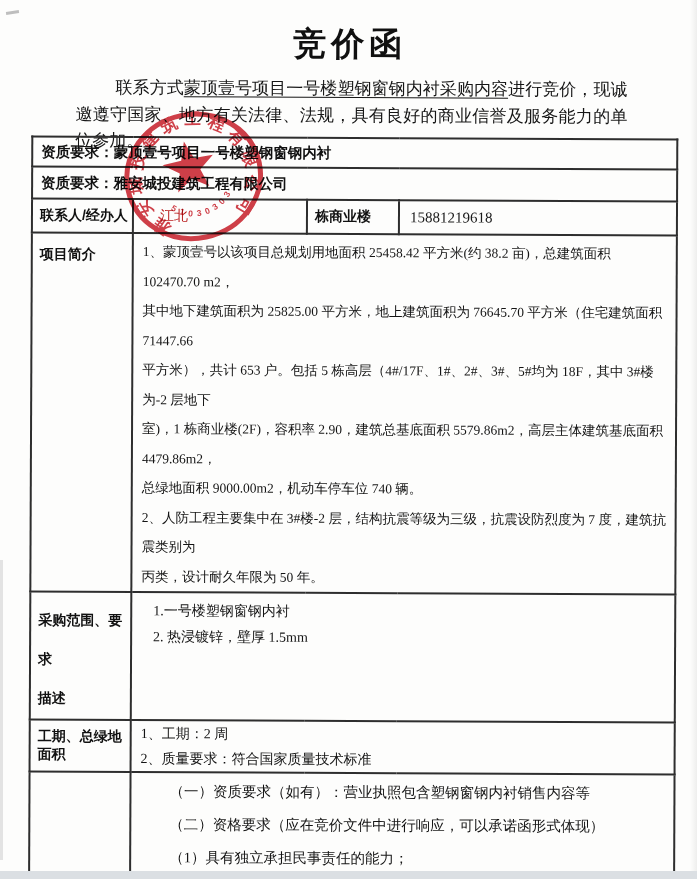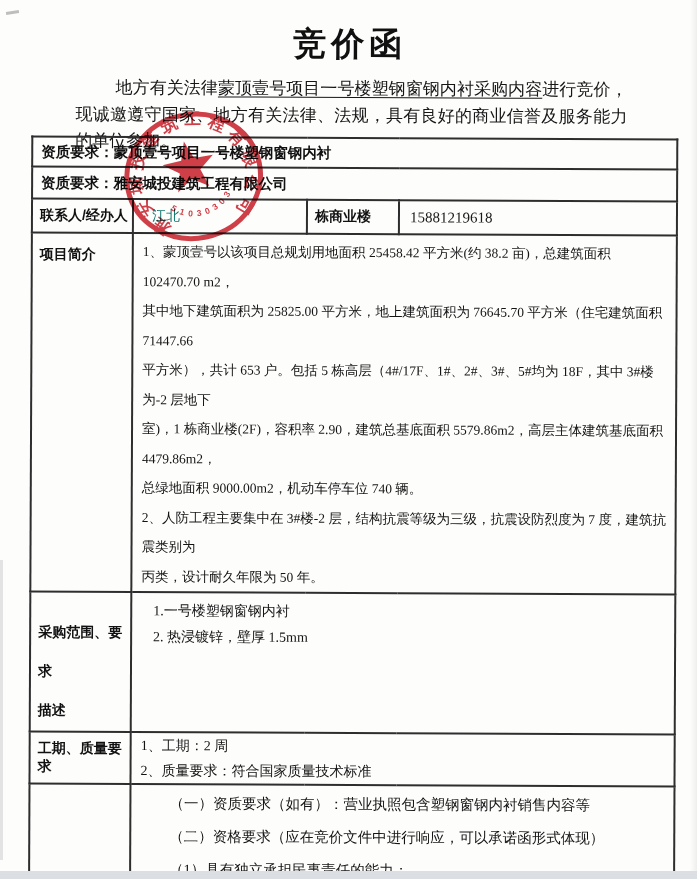--- a/index.html
+++ b/index.html
@@ -34,26 +34,26 @@
   }
   table.bid td{
     border:2px solid #2e2e2e;overflow:hidden;
     vertical-align:middle;
   }
   .lbl{
     font-family:"Liberation Sans","DejaVu Sans",sans-serif;
     font-weight:700;font-size:14px;padding-left:7px;color:#111;
   }
   .lbl-top{vertical-align:top !important;padding-top:12px;}
-  .lbl-scope{vertical-align:top !important;padding-top:20px;white-space:pre-line;line-height:39px;}
+  .lbl-scope{vertical-align:top !important;padding-top:8px;white-space:pre-line;line-height:39px;}
   .fullrow{
     font-family:"Liberation Sans","DejaVu Sans",sans-serif;
     font-weight:700;font-size:14.5px;padding-left:8px;color:#111;
   }
-  .val{font-size:14px;padding-left:18px;color:#0f766e;}
+  .val{font-size:14px;padding-left:26px;color:#b91c1c;}
   .val-num{font-size:15px;padding-left:10px;color:#1a1a1a;}
 
   .tline{white-space:nowrap;}
   .c-profile{vertical-align:top !important;padding:3px 5px 0 9px;font-size:13.5px;}
   .c-profile .tline{line-height:29.5px;white-space:normal;}
   .c-scope{vertical-align:top !important;padding:5px 6px 0 21px;font-size:14px;}
   .c-scope .tline{line-height:26px;}
   .c-duration{padding:0 6px 0 9px;font-size:14px;}
   .c-duration .tline{line-height:25px;}
   .c-qual{vertical-align:top !important;padding:2px 6px 0 38px;font-size:14.5px;}
@@ -74,21 +74,21 @@
   .tl-mark{position:absolute;left:6px;top:11px;width:13px;height:3px;background:#8a8a8a;opacity:.55;transform:rotate(-8deg);}
   .right-shade{position:absolute;right:0;top:0;bottom:8px;width:7px;background:linear-gradient(to right,rgba(0,0,0,0),rgba(0,0,0,0.06));}
 </style>
 </head>
 <body>
 
 <div class="doc">
 
   <div class="title">竞价函</div>
 
-  <div class="intro"><span>地方有关法律</span><span class="ul">蒙顶壹号项目一号楼塑钢窗钢内衬采购内容</span><span>进行竞价，现诚邀遵守国家、地方有关法律、法规，具有良好的商业信誉及服务能力的单位参加。</span></div>
+  <div class="intro"><span>联系方式</span><span class="ul">蒙顶壹号项目一号楼塑钢窗钢内衬采购内容</span><span>进行竞价，现诚邀遵守国家、地方有关法律、法规，具有良好的商业信誉及服务能力的单位参加。</span></div>
 
   <table class="bid">
     <colgroup>
       <col style="width:101px">
         <col style="width:174px">
         <col style="width:92px">
         <col style="width:278px">
     </colgroup>
     <tbody>
         <tr style="height:30px">
@@ -117,21 +117,21 @@
     </tr>
     <tr style="height:64px">
       <td class="lbl lbl-scope">采购范围、要求
 描述</td>
       <td class="c-scope" colspan="3">
             <div class="tline">1.一号楼塑钢窗钢内衬</div>
             <div class="tline">2. 热浸镀锌，壁厚 1.5mm</div>
           </td>
     </tr>
     <tr style="height:51px">
-      <td class="lbl">工期、质量要求</td>
+      <td class="lbl">工期、总绿地面积</td>
       <td class="c-duration" colspan="3">
             <div class="tline">1、工期：2 周</div>
             <div class="tline">2、质量要求：符合国家质量技术标准</div>
           </td>
     </tr>
     <tr style="height:280px">
       <td class="lbl">资质及资格要求</td>
       <td class="c-qual" colspan="3">
             <div class="tline">（一）资质要求（如有）：营业执照包含塑钢窗钢内衬销售内容等</div>
             <div class="tline">（二）资格要求（应在竞价文件中进行响应，可以承诺函形式体现）</div>

